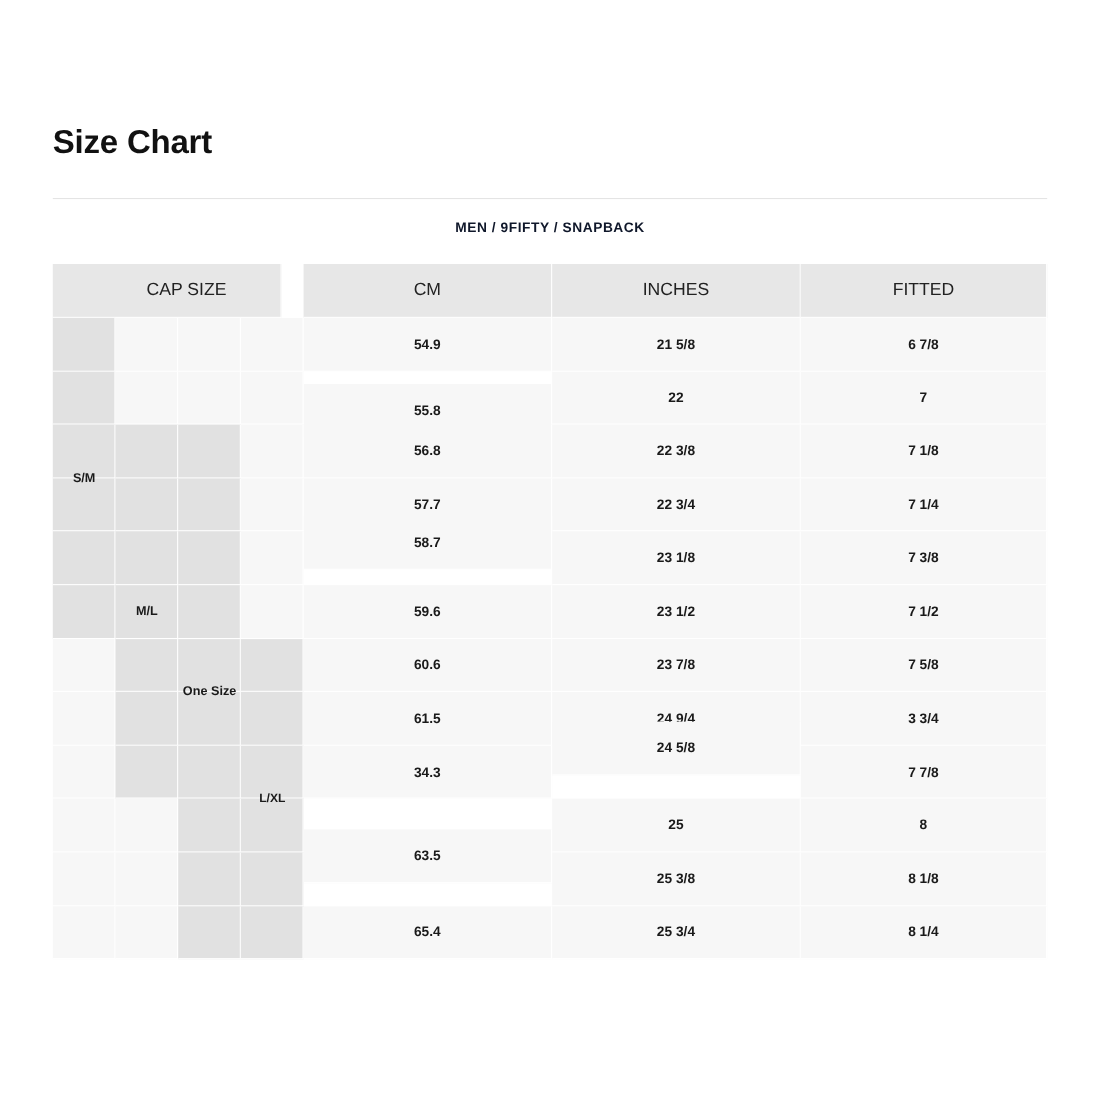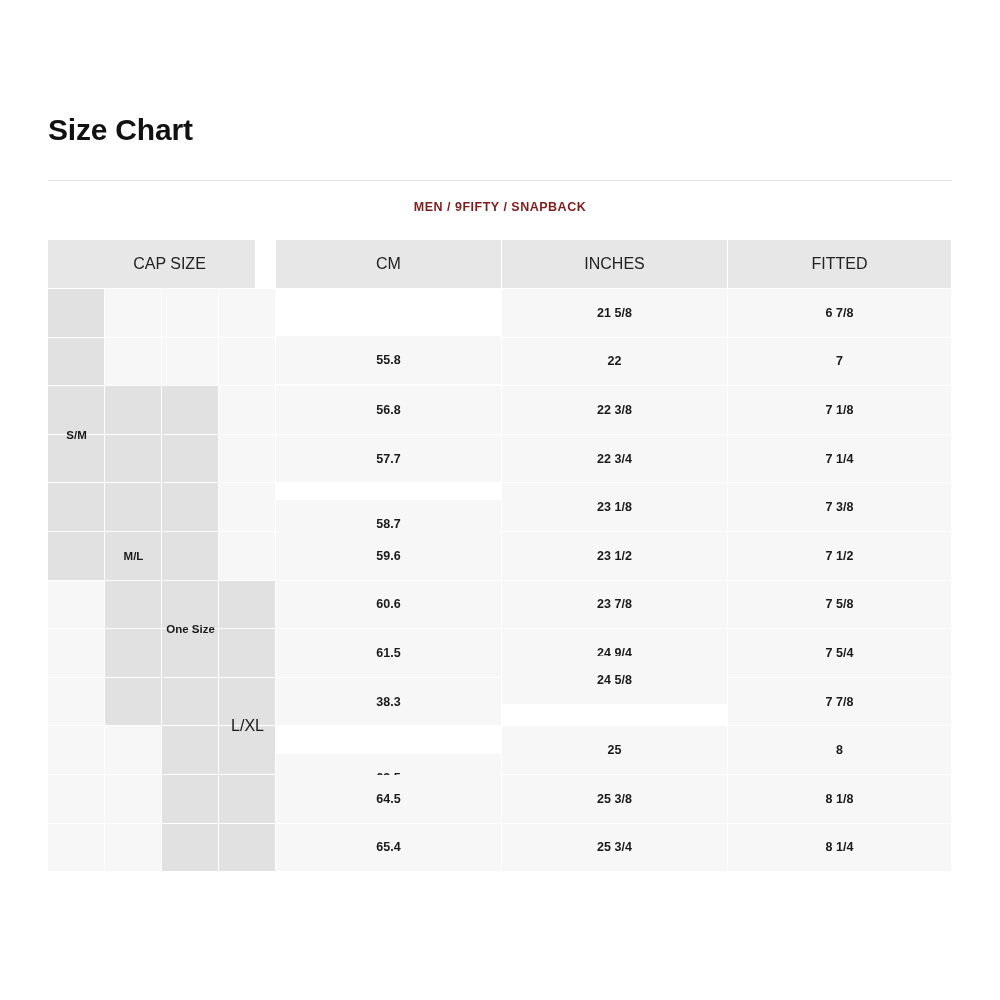--- a/index.html
+++ b/index.html
@@ -40,21 +40,21 @@
   }
   .subtitle {
     position: absolute;
     left: 48px;
     top: 200px;
     width: 904px;
     text-align: center;
     font-size: 12.5px;
     font-weight: bold;
     letter-spacing: 0.5px;
-    color: #7f1d1d;
+    color: #0f172a;
   }
 
   
   .chart {
     position: absolute;
     left: 48px;
     top: 240px;
     width: 904px;
     height: 633px;
   }
@@ -101,50 +101,50 @@
   <div class="page-title">Size Chart</div>
   <div class="title-rule"></div>
   <div class="subtitle">MEN / 9FIFTY / SNAPBACK</div>
 
   <div class="chart">
     <div class="cellgrid" id="grid">
         <div class="cell head" style="left: 0px; top: 0px; width: 208px; height: 49px; padding-left: 36px;">CAP SIZE</div>
         <div class="cell head" style="left: 228px; top: 0px; width: 226px; height: 49px;">CM</div>
         <div class="cell head" style="left: 454px; top: 0px; width: 226px; height: 49px;">INCHES</div>
         <div class="cell head" style="left: 680px; top: 0px; width: 224px; height: 49px;">FITTED</div>
+        <div class="cell data" style="left: 228px; top: 49px; width: 226px; height: 48.6px;">54.9</div>
         <div class="cell data" style="left: 454px; top: 49px; width: 226px; height: 48.6px;">21 5/8</div>
         <div class="cell data" style="left: 680px; top: 49px; width: 224px; height: 48.6px;">6 7/8</div>
-        <div class="cell data" style="left: 228px; top: 96px; width: 226px; height: 48.6px;">55.8</div>
+        <div class="cell data" style="left: 228px; top: 109px; width: 226px; height: 48.6px;">55.8</div>
         <div class="cell data" style="left: 454px; top: 97.6px; width: 226px; height: 48.6px;">22</div>
         <div class="cell data" style="left: 680px; top: 97.6px; width: 224px; height: 48.6px;">7</div>
         <div class="cell data" style="left: 228px; top: 146.2px; width: 226px; height: 48.6px;">56.8</div>
         <div class="cell data" style="left: 454px; top: 146.2px; width: 226px; height: 48.6px; text-align: center;">22 3/8</div>
         <div class="cell data" style="left: 680px; top: 146.2px; width: 224px; height: 48.6px;">7 1/8</div>
         <div class="cell data" style="left: 228px; top: 194.8px; width: 226px; height: 48.6px;">57.7</div>
         <div class="cell data" style="left: 454px; top: 194.8px; width: 226px; height: 48.6px;">22 3/4</div>
         <div class="cell data" style="left: 680px; top: 194.8px; width: 224px; height: 48.6px;">7 1/4</div>
-        <div class="cell data" style="left: 228px; top: 260px; width: 226px; height: 48.6px; text-align: right;">58.7</div>
+        <div class="cell data" style="left: 228px; top: 229px; width: 226px; height: 48.6px; text-align: right;">58.7</div>
         <div class="cell data" style="left: 454px; top: 243.4px; width: 226px; height: 48.6px;">23 1/8</div>
         <div class="cell data" style="left: 680px; top: 243.4px; width: 224px; height: 48.6px;">7 3/8</div>
         <div class="cell data" style="left: 228px; top: 292px; width: 226px; height: 48.6px;">59.6</div>
         <div class="cell data" style="left: 454px; top: 292px; width: 226px; height: 48.6px;">23 1/2</div>
         <div class="cell data" style="left: 680px; top: 292px; width: 224px; height: 48.6px;">7 1/2</div>
         <div class="cell data" style="left: 228px; top: 340.6px; width: 226px; height: 48.6px;">60.6</div>
         <div class="cell data" style="left: 454px; top: 340.6px; width: 226px; height: 48.6px;">23 7/8</div>
         <div class="cell data" style="left: 680px; top: 340.6px; width: 224px; height: 48.6px;">7 5/8</div>
         <div class="cell data" style="left: 228px; top: 389.2px; width: 226px; height: 48.6px;">61.5</div>
         <div class="cell data" style="left: 454px; top: 389.2px; width: 226px; height: 48.6px;">24 9/4</div>
-        <div class="cell data" style="left: 680px; top: 389.2px; width: 224px; height: 48.6px;">7 5/4</div>
-        <div class="cell data" style="left: 228px; top: 437.8px; width: 226px; height: 48.6px;">38.3</div>
+        <div class="cell data" style="left: 680px; top: 389.2px; width: 224px; height: 48.6px;">3 3/4</div>
+        <div class="cell data" style="left: 228px; top: 437.8px; width: 226px; height: 48.6px;">34.3</div>
         <div class="cell data" style="left: 454px; top: 416px; width: 226px; height: 48.6px;">24 5/8</div>
         <div class="cell data" style="left: 680px; top: 437.8px; width: 224px; height: 48.6px;">7 7/8</div>
         <div class="cell data" style="left: 228px; top: 514px; width: 226px; height: 48.6px;">63.5</div>
         <div class="cell data" style="left: 454px; top: 486.4px; width: 226px; height: 48.6px;">25</div>
         <div class="cell data" style="left: 680px; top: 486.4px; width: 224px; height: 48.6px;">8</div>
-        <div class="cell data" style="left: 228px; top: 535px; width: 226px; height: 48.6px;">64.5</div>
         <div class="cell data" style="left: 454px; top: 535px; width: 226px; height: 48.6px;">25 3/8</div>
         <div class="cell data" style="left: 680px; top: 535px; width: 224px; height: 48.6px;">8 1/8</div>
         <div class="cell data" style="left: 228px; top: 583.6px; width: 226px; height: 48.6px;">65.4</div>
         <div class="cell data" style="left: 454px; top: 583.6px; width: 226px; height: 48.6px;">25 3/4</div>
         <div class="cell data" style="left: 680px; top: 583.6px; width: 224px; height: 48.6px;">8 1/4</div>
         <div class="cell shade" style="left: 0px; top: 49px; width: 57px; height: 48.6px;"></div>
         <div class="cell shade" style="left: 0px; top: 97.6px; width: 57px; height: 48.6px;"></div>
         <div class="cell shade" style="left: 0px; top: 146.2px; width: 57px; height: 48.6px;"></div>
         <div class="cell shade" style="left: 0px; top: 194.8px; width: 57px; height: 48.6px;"></div>
         <div class="cell shade" style="left: 0px; top: 243.4px; width: 57px; height: 48.6px;"></div>
@@ -187,17 +187,17 @@
         <div class="cell blank" style="left: 171px; top: 292px; width: 57px; height: 48.6px;"></div>
         <div class="cell shade" style="left: 171px; top: 340.6px; width: 57px; height: 48.6px;"></div>
         <div class="cell shade" style="left: 171px; top: 389.2px; width: 57px; height: 48.6px;"></div>
         <div class="cell shade" style="left: 171px; top: 437.8px; width: 57px; height: 48.6px;"></div>
         <div class="cell shade" style="left: 171px; top: 486.4px; width: 57px; height: 48.6px;"></div>
         <div class="cell shade" style="left: 171px; top: 535px; width: 57px; height: 48.6px;"></div>
         <div class="cell shade" style="left: 171px; top: 583.6px; width: 57px; height: 48.6px;"></div>
         <div class="cell" style="background: transparent; border: none; left: 0px; top: 49px; width: 57px; height: 291.6px; font-size: 11.5px; font-weight: bold;">S/M</div>
         <div class="cell" style="background: transparent; border: none; left: 57px; top: 146.2px; width: 57px; height: 340.2px; font-size: 11.5px; font-weight: bold;">M/L</div>
         <div class="cell" style="background: transparent; border: none; left: 114px; top: 146.2px; width: 57px; height: 486px; font-size: 11.5px; font-weight: bold;">One Size</div>
-        <div class="cell" style="background: transparent; border: none; left: 171px; top: 340.6px; width: 57px; height: 291.6px; font-size: 16px; font-weight: normal;">L/XL</div>
+        <div class="cell" style="background: transparent; border: none; left: 171px; top: 340.6px; width: 57px; height: 291.6px; font-size: 11px; font-weight: bold;">L/XL</div>
       </div>
   </div>
 
 </div>
 
 </body></html>

